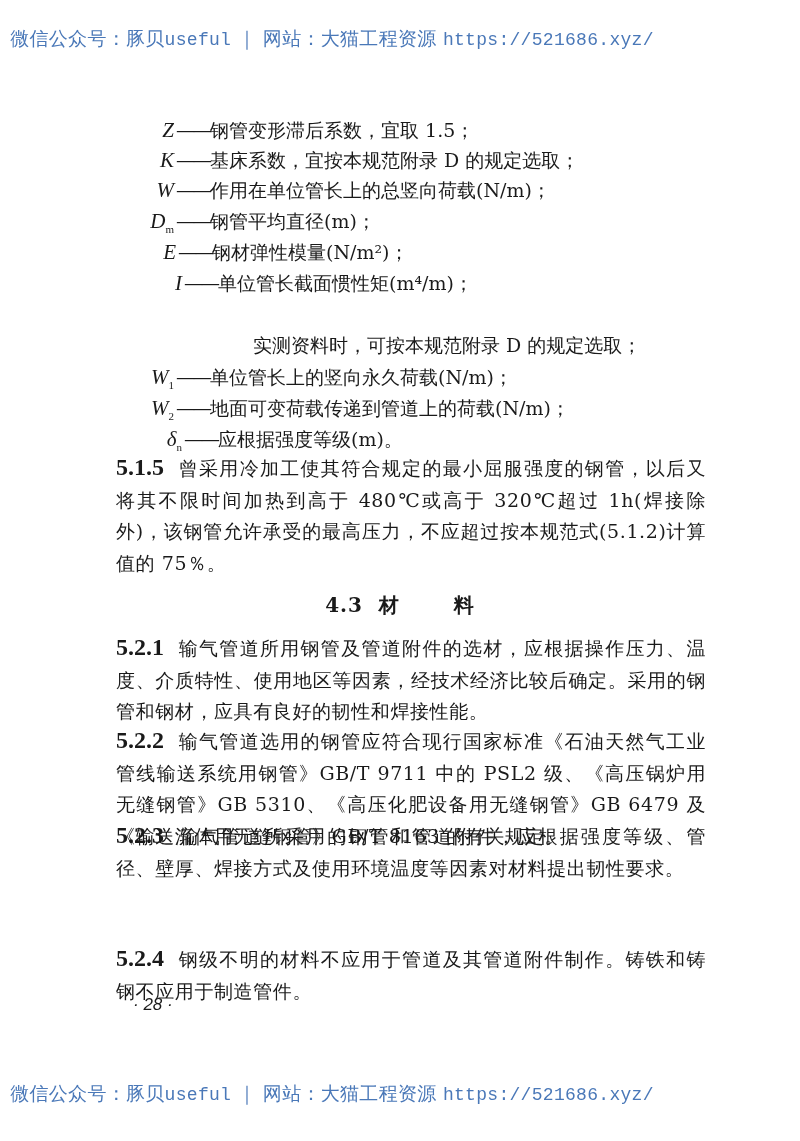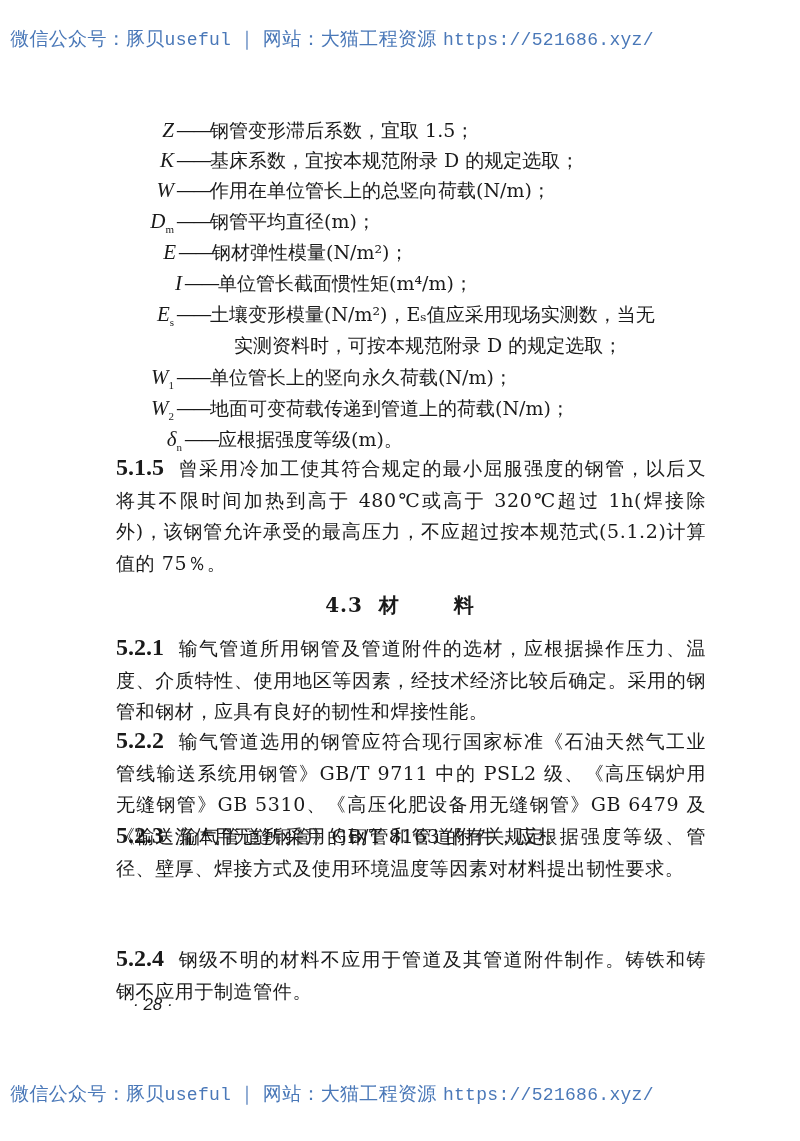--- a/index.html
+++ b/index.html
@@ -22,21 +22,21 @@
     position: absolute; left: 0; width: 800px; height: 30px;
     font-size: 19px; line-height: 30px; white-space: nowrap;
   }
   .def .sym {
     position: absolute; text-align: right; width: 90px; font-style: italic;
     font-family: "Liberation Serif", "DejaVu Serif", serif; font-size: 21px;
   }
   .def .sym sub { font-size: 11px; font-style: normal; }
   .def .dash { letter-spacing: -2px; }
   .def .txt { position: absolute; }
-  .def .cont { position: absolute; left: 234px; }
+  .def .cont { position: absolute; left: 253px; }
 
   .para {
     position: absolute; left: 116px; width: 590px; font-size: 19px; line-height: 31.5px;
     text-align: justify; letter-spacing: 0.6px;
   }
   .para .num { font-weight: bold; font-family: "Liberation Serif", "DejaVu Serif", serif; font-size: 24px; margin-right: 14px; letter-spacing: 0; }
   .heading {
     position: absolute; top: 592px; left: 0; width: 800px; text-align: center;
     font-weight: bold; font-size: 20px; letter-spacing: 1px;
   }
@@ -76,24 +76,20 @@
     <span class="txt" style="left:176px"><span class="dash">——</span><span>钢管平均直径(m)；</span></span>
   </div>
   <div class="def" style="top:237px">
     <span class="sym" style="left:86px"><span>E</span><sub></sub></span>
     <span class="txt" style="left:178px"><span class="dash">——</span><span>钢材弹性模量(N/m²)；</span></span>
   </div>
   <div class="def" style="top:268px">
     <span class="sym" style="left:92px"><span>I</span><sub></sub></span>
     <span class="txt" style="left:184px"><span class="dash">——</span><span>单位管长截面惯性矩(m⁴/m)；</span></span>
   </div>
-  <div class="def" style="top:299px">
-    <span class="sym" style="left:84px"><span>E</span><sub>s</sub></span>
-    <span class="txt" style="left:176px"><span class="dash">——</span><span>土壤变形模量(N/m²)，Eₛ值应采用现场实测数，当无</span></span>
-  </div>
   <div class="def" style="top:330px">
     <span class="cont">实测资料时，可按本规范附录 D 的规定选取；</span>
   </div>
   <div class="def" style="top:362px">
     <span class="sym" style="left:84px"><span>W</span><sub>1</sub></span>
     <span class="txt" style="left:176px"><span class="dash">——</span><span>单位管长上的竖向永久荷载(N/m)；</span></span>
   </div>
   <div class="def" style="top:393px">
     <span class="sym" style="left:84px"><span>W</span><sub>2</sub></span>
     <span class="txt" style="left:176px"><span class="dash">——</span><span>地面可变荷载传递到管道上的荷载(N/m)；</span></span>

